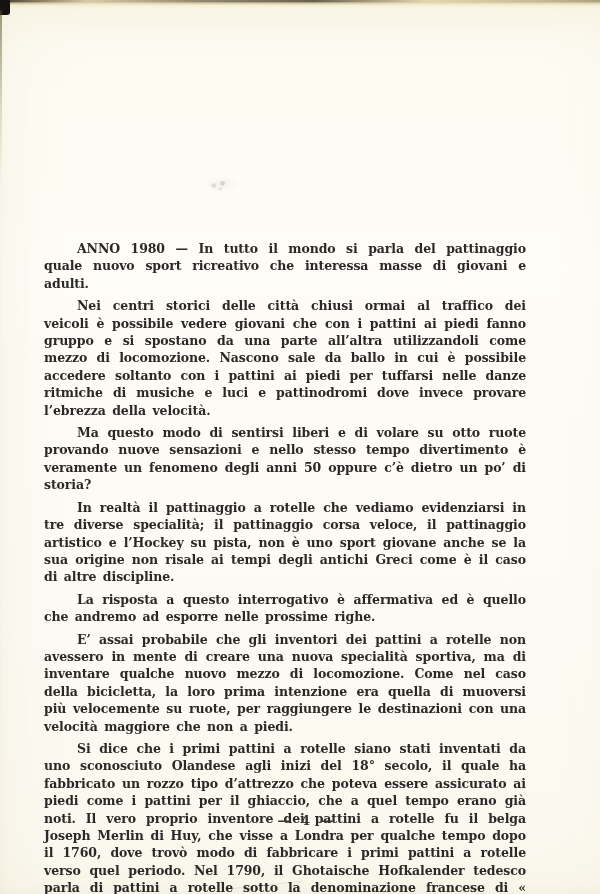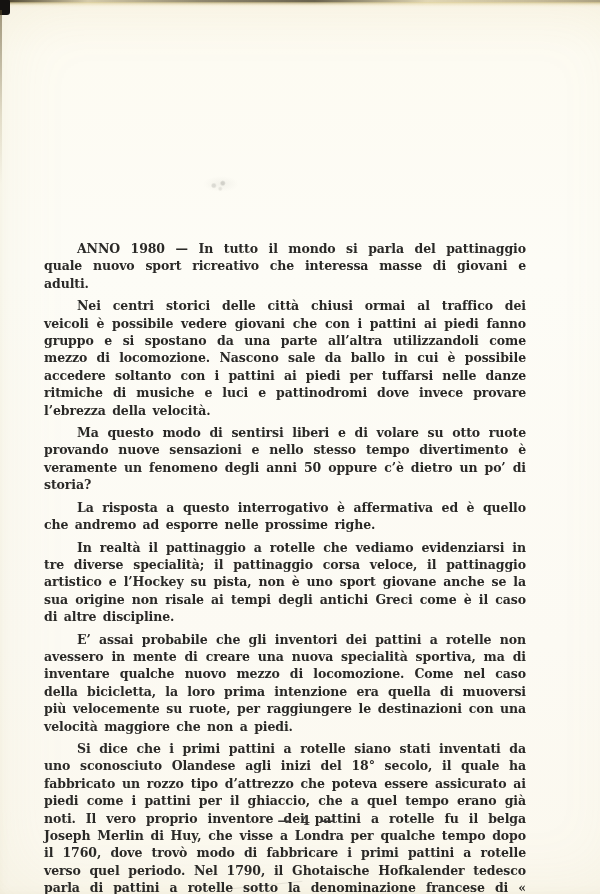--- a/index.html
+++ b/index.html
@@ -121,22 +121,22 @@
   <div class="top-edge-tint"></div>
   <div class="corner-mark"></div>
   <div class="left-edge"></div>
   <div class="smudge"></div>
   <div class="bottom-smudge"></div>
 
   <div class="text-block">
     <p class="para">ANNO 1980 — In tutto il mondo si parla del pattinaggio quale nuovo sport ricreativo che interessa masse di giovani e adulti.</p>
     <p class="para">Nei centri storici delle città chiusi ormai al traffico dei veicoli è possibile vedere giovani che con i pattini ai piedi fanno gruppo e si spostano da una parte all’altra utilizzandoli come mezzo di locomozione. Nascono sale da ballo in cui è possibile accedere soltanto con i pattini ai piedi per tuffarsi nelle danze ritmiche di musiche e luci e pattinodromi dove invece provare l’ebrezza della velocità.</p>
     <p class="para">Ma questo modo di sentirsi liberi e di volare su otto ruote provando nuove sensazioni e nello stesso tempo divertimento è veramente un fenomeno degli anni 50 oppure c’è dietro un po’ di storia?</p>
+    <p class="para">In realtà il pattinaggio a rotelle che vediamo evidenziarsi in tre diverse specialità; il pattinaggio corsa veloce, il pattinaggio artistico e l’Hockey su pista, non è uno sport giovane anche se la sua origine non risale ai tempi degli antichi Greci come è il caso di altre discipline.</p>
     <p class="para">La risposta a questo interrogativo è affermativa ed è quello che andremo ad esporre nelle prossime righe.</p>
-    <p class="para">In realtà il pattinaggio a rotelle che vediamo evidenziarsi in tre diverse specialità; il pattinaggio corsa veloce, il pattinaggio artistico e l’Hockey su pista, non è uno sport giovane anche se la sua origine non risale ai tempi degli antichi Greci come è il caso di altre discipline.</p>
     <p class="para">E’ assai probabile che gli inventori dei pattini a rotelle non avessero in mente di creare una nuova specialità sportiva, ma di inventare qualche nuovo mezzo di locomozione. Come nel caso della bicicletta, la loro prima intenzione era quella di muoversi più velocemente su ruote, per raggiungere le destinazioni con una velocità maggiore che non a piedi.</p>
     <p class="para continues">Si dice che i primi pattini a rotelle siano stati inventati da uno sconosciuto Olandese agli inizi del 18° secolo, il quale ha fabbricato un rozzo tipo d’attrezzo che poteva essere assicurato ai piedi come i pattini per il ghiaccio, che a quel tempo erano già noti. Il vero proprio inventore dei pattini a rotelle fu il belga Joseph Merlin di Huy, che visse a Londra per qualche tempo dopo il 1760, dove trovò modo di fabbricare i primi pattini a rotelle verso quel periodo. Nel 1790, il Ghotaische Hofkalender tedesco parla di pattini a rotelle sotto la denominazione francese di « patin à terre » che erano stati inventati dallo Scultore Medaglista Francese monsieur Van</p>
   </div>
 
   <div class="footer">
     <span>— 4 —</span>
   </div>
 
 </div>
 

